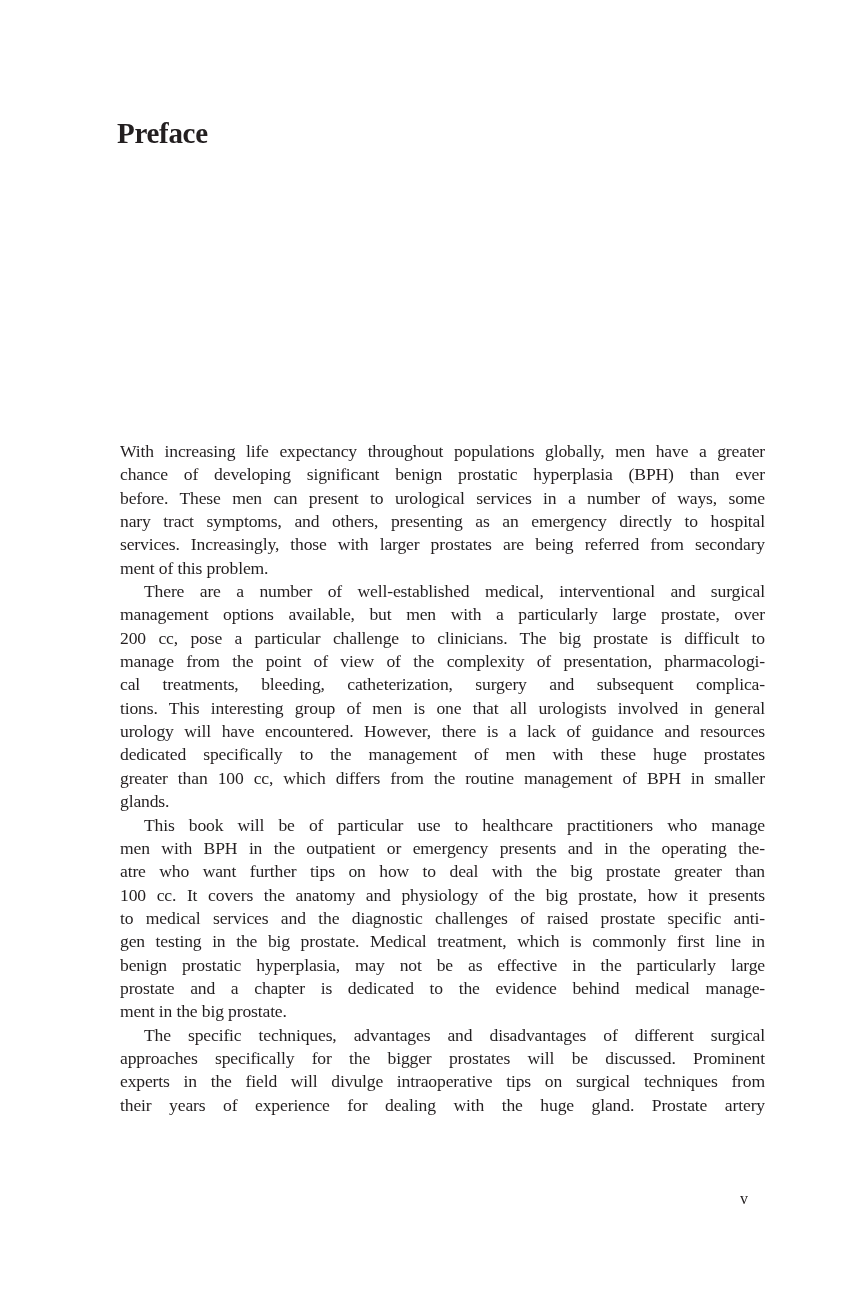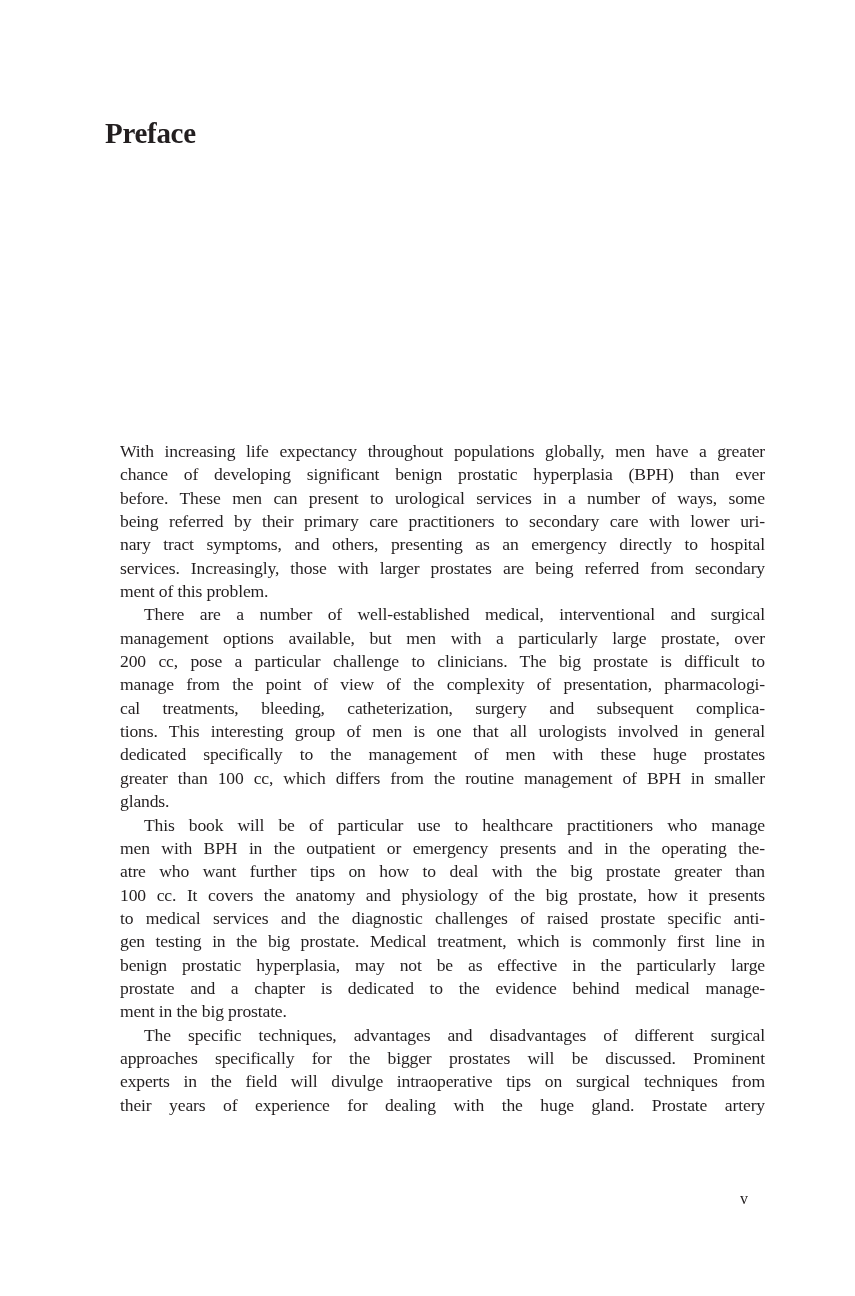--- a/index.html
+++ b/index.html
@@ -2,21 +2,21 @@
 <html><head>
   <meta charset="utf-8">
   <style>
     html, body { margin: 0; padding: 0; background: #ffffff; }
     body {
       width: 855px; height: 1296px; position: relative; overflow: hidden;
       font-family: "Liberation Serif", "DejaVu Serif", serif;
       color: #231f20;
     }
     .page-title {
-      position: absolute; left: 105px; top: 113px;
+      position: absolute; left: 117px; top: 113px;
       font-size: 29px; font-weight: bold; margin: 0; line-height: 40px;
       letter-spacing: -0.3px;
       text-align: right;
     }
     .body-text {
       position: absolute; left: 120px; top: 440px; width: 645px;
       font-size: 17.6px; line-height: 23.35px;
     }
     .line {
       display: block; white-space: nowrap; text-align: justify;
@@ -32,32 +32,32 @@
 </head>
 <body>
 
 <h1 class="page-title">Preface</h1>
 
 <div class="body-text" id="body-text">
     <div>
       <span class="line">With increasing life expectancy throughout populations globally, men have a greater</span>
       <span class="line">chance of developing significant benign prostatic hyperplasia (BPH) than ever</span>
       <span class="line">before. These men can present to urological services in a number of ways, some</span>
-      <span class="line">being referred by their primary care practitioners to secondary care with lower uri-</span>
       <span class="line">nary tract symptoms, and others, presenting as an emergency directly to hospital</span>
       <span class="line">services. Increasingly, those with larger prostates are being referred from secondary</span>
       <span class="line last">ment of this problem.</span>
     </div>
     <div>
       <span class="line indent">There are a number of well-established medical, interventional and surgical</span>
       <span class="line">management options available, but men with a particularly large prostate, over</span>
       <span class="line">200 cc, pose a particular challenge to clinicians. The big prostate is difficult to</span>
       <span class="line">manage from the point of view of the complexity of presentation, pharmacologi-</span>
       <span class="line">cal treatments, bleeding, catheterization, surgery and subsequent complica-</span>
       <span class="line">tions. This interesting group of men is one that all urologists involved in general</span>
+      <span class="line">urology will have encountered. However, there is a lack of guidance and resources</span>
       <span class="line">dedicated specifically to the management of men with these huge prostates</span>
       <span class="line">greater than 100 cc, which differs from the routine management of BPH in smaller</span>
       <span class="line last">glands.</span>
     </div>
     <div>
       <span class="line indent">This book will be of particular use to healthcare practitioners who manage</span>
       <span class="line">men with BPH in the outpatient or emergency presents and in the operating the-</span>
       <span class="line">atre who want further tips on how to deal with the big prostate greater than</span>
       <span class="line">100 cc. It covers the anatomy and physiology of the big prostate, how it presents</span>
       <span class="line">to medical services and the diagnostic challenges of raised prostate specific anti-</span>

